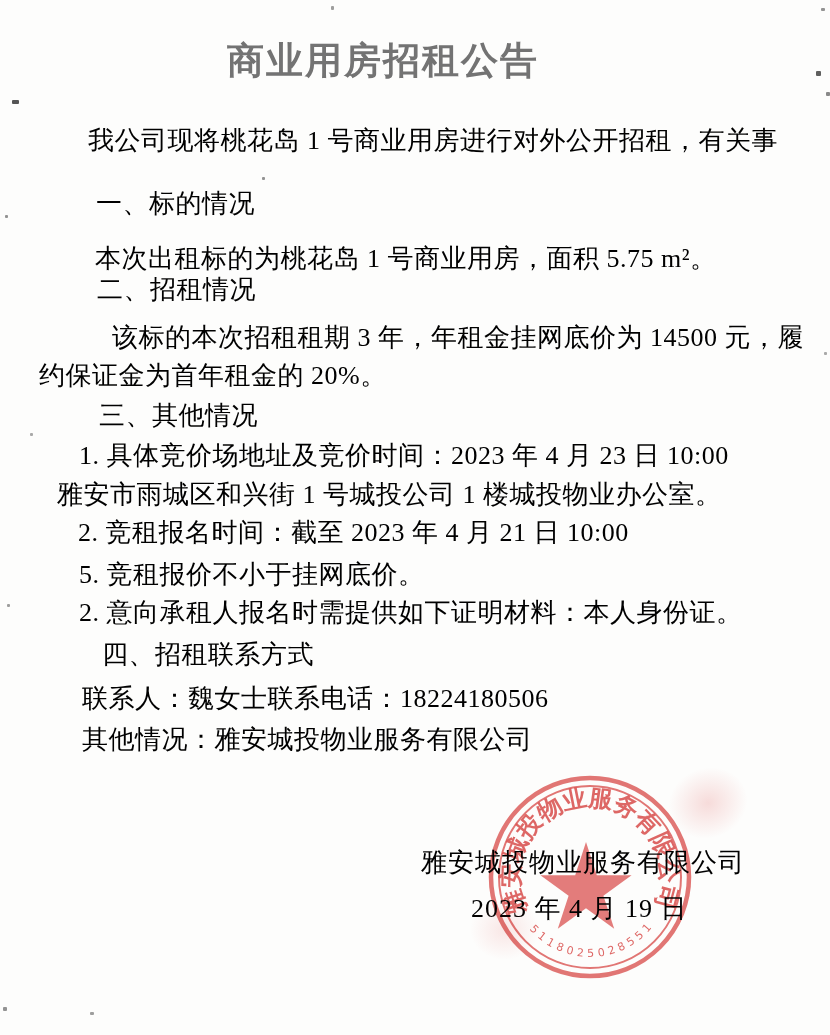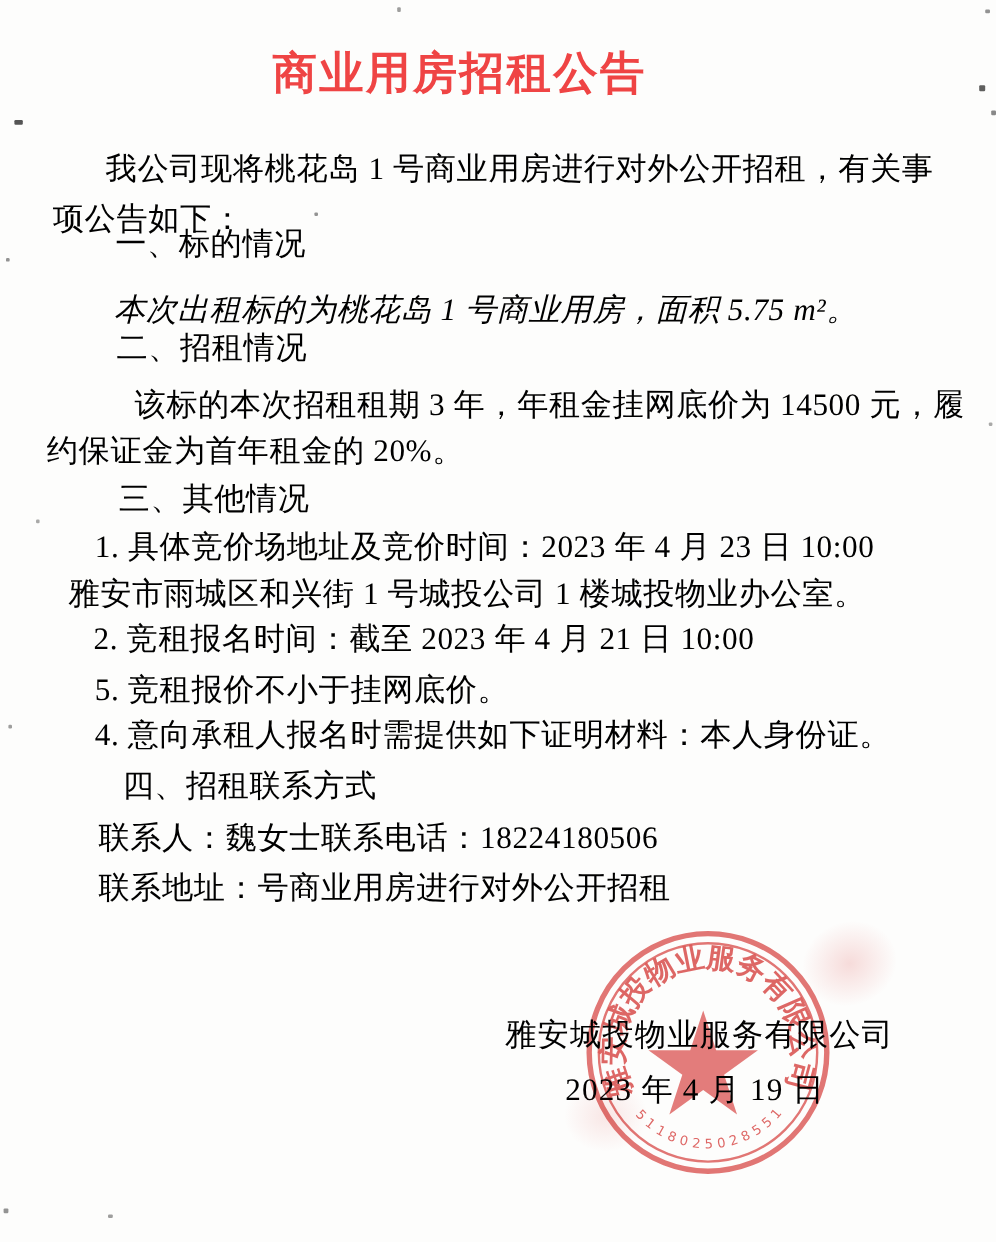--- a/index.html
+++ b/index.html
@@ -15,35 +15,35 @@
     overflow:hidden;
     color:#1b1b1b;
   }
   .doc-title{
     position:absolute;
     top:36px;left:0;width:766px;
     text-align:center;
     font-size:37px;
     font-weight:bold;
     letter-spacing:2px;
-    color:#ef4444;
+    color:#737373;
   }
   .line{
     position:absolute;
     font-size:26px;
     letter-spacing:0.5px;
     white-space:nowrap;
     color:#000000;
   }
   
   .l-p1a{top:123px;left:88px;}
   .l-p1b{top:165px;left:44px;}
   
   .l-h1{top:186px;left:96px;}
-  .l-b1{top:241px;left:95px;font-style:italic;}
+  .l-b1{top:241px;left:95px;}
   
   .l-h2{top:272px;left:97px;}
   .l-b2a{top:320px;left:112px;}
   .l-b2b{top:358px;left:39px;}
   
   .l-h3{top:398px;left:99px;}
   .l-i1a{top:438px;left:79px;}
   .l-i1b{top:477px;left:57px;}
   .l-i2{top:515px;left:78px;}
   .l-i3{top:557px;left:79px;}
@@ -85,39 +85,38 @@
   }
 </style>
 </head>
 <body>
 
 <div class="page">
 
   <div class="doc-title">商业用房招租公告</div>
 
   <div class="line l-p1a">我公司现将桃花岛 1 号商业用房进行对外公开招租，有关事</div>
-  <div class="line l-p1b">项公告如下：</div>
 
   <div class="line l-h1">一、标的情况</div>
   <div class="line l-b1">本次出租标的为桃花岛 1 号商业用房，面积 5.75 m²。</div>
 
   <div class="line l-h2">二、招租情况</div>
   <div class="line l-b2a">该标的本次招租租期 3 年，年租金挂网底价为 14500 元，履</div>
   <div class="line l-b2b">约保证金为首年租金的 20%。</div>
 
   <div class="line l-h3">三、其他情况</div>
   <div class="line l-i1a">1. 具体竞价场地址及竞价时间：2023 年 4 月 23 日 10:00</div>
   <div class="line l-i1b">雅安市雨城区和兴街 1 号城投公司 1 楼城投物业办公室。</div>
   <div class="line l-i2">2. 竞租报名时间：截至 2023 年 4 月 21 日 10:00</div>
   <div class="line l-i3">5. 竞租报价不小于挂网底价。</div>
-  <div class="line l-i4">4. 意向承租人报名时需提供如下证明材料：本人身份证。</div>
+  <div class="line l-i4">2. 意向承租人报名时需提供如下证明材料：本人身份证。</div>
 
   <div class="line l-h4">四、招租联系方式</div>
   <div class="line l-c1">联系人：魏女士联系电话：18224180506</div>
-  <div class="line l-c2">联系地址：号商业用房进行对外公开招租</div>
+  <div class="line l-c2">其他情况：雅安城投物业服务有限公司</div>
 
   <div class="line l-sign">雅安城投物业服务有限公司</div>
   <div class="line l-date">2023 年 4 月 19 日</div>
 
   <div class="stamp-smudge smudge-a"></div>
   <div class="stamp-smudge smudge-b"></div>
 
   <svg class="stamp" viewBox="0 0 228 228" xmlns="http://www.w3.org/2000/svg">
     <g stroke="#d8413f" fill="none" opacity="0.82">
       <circle cx="112" cy="112" r="99" stroke-width="4.5"></circle>

